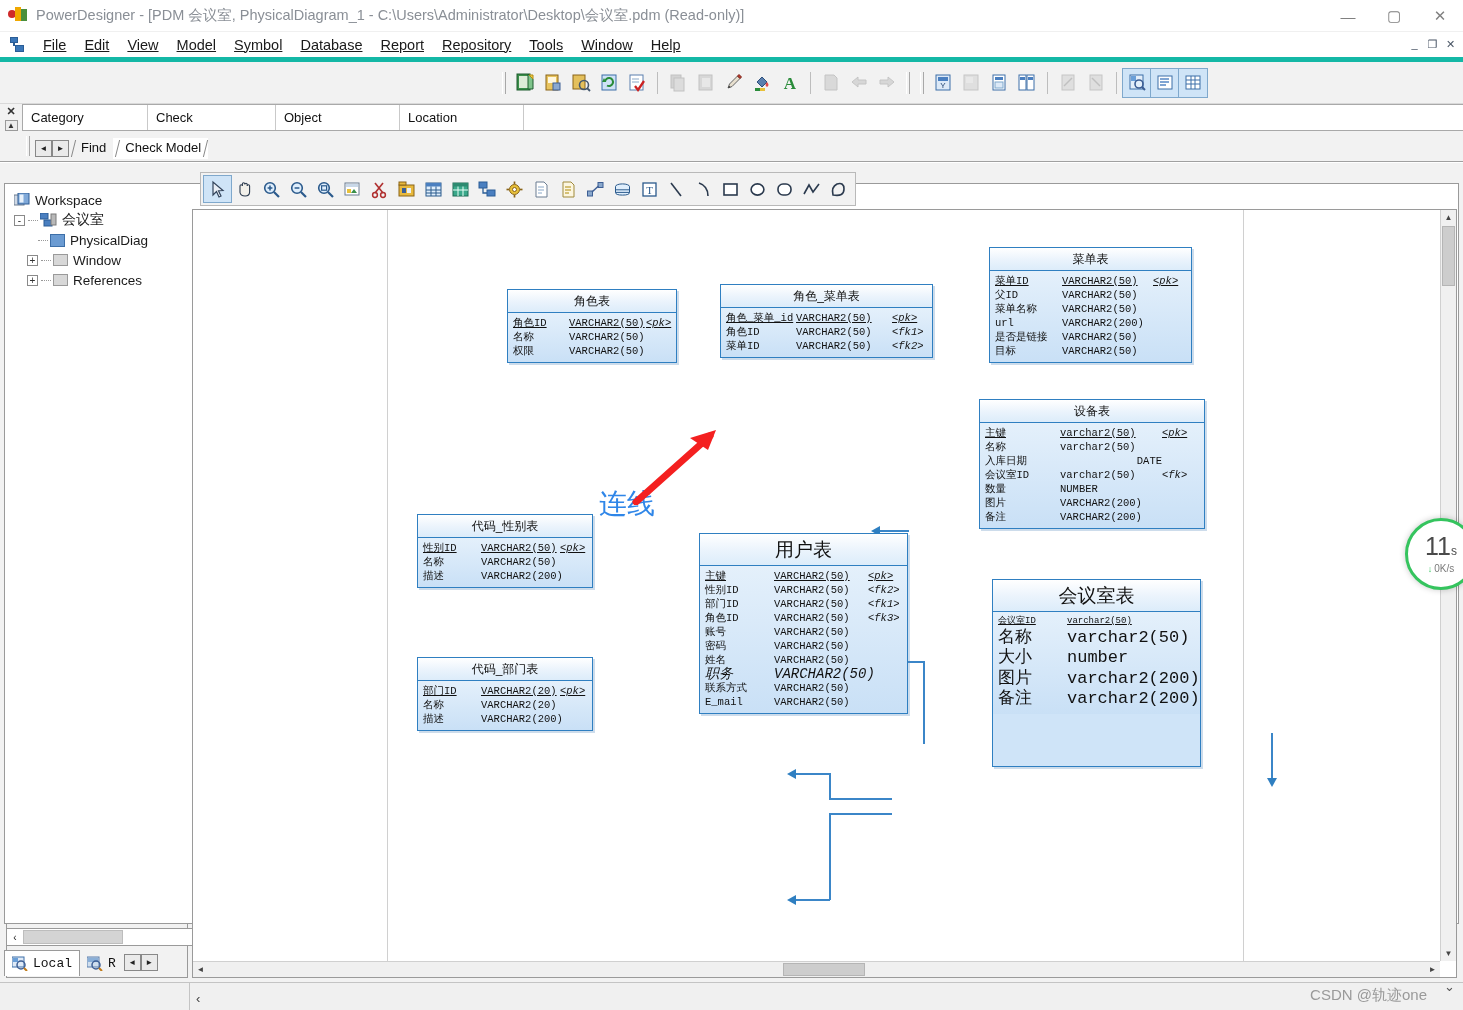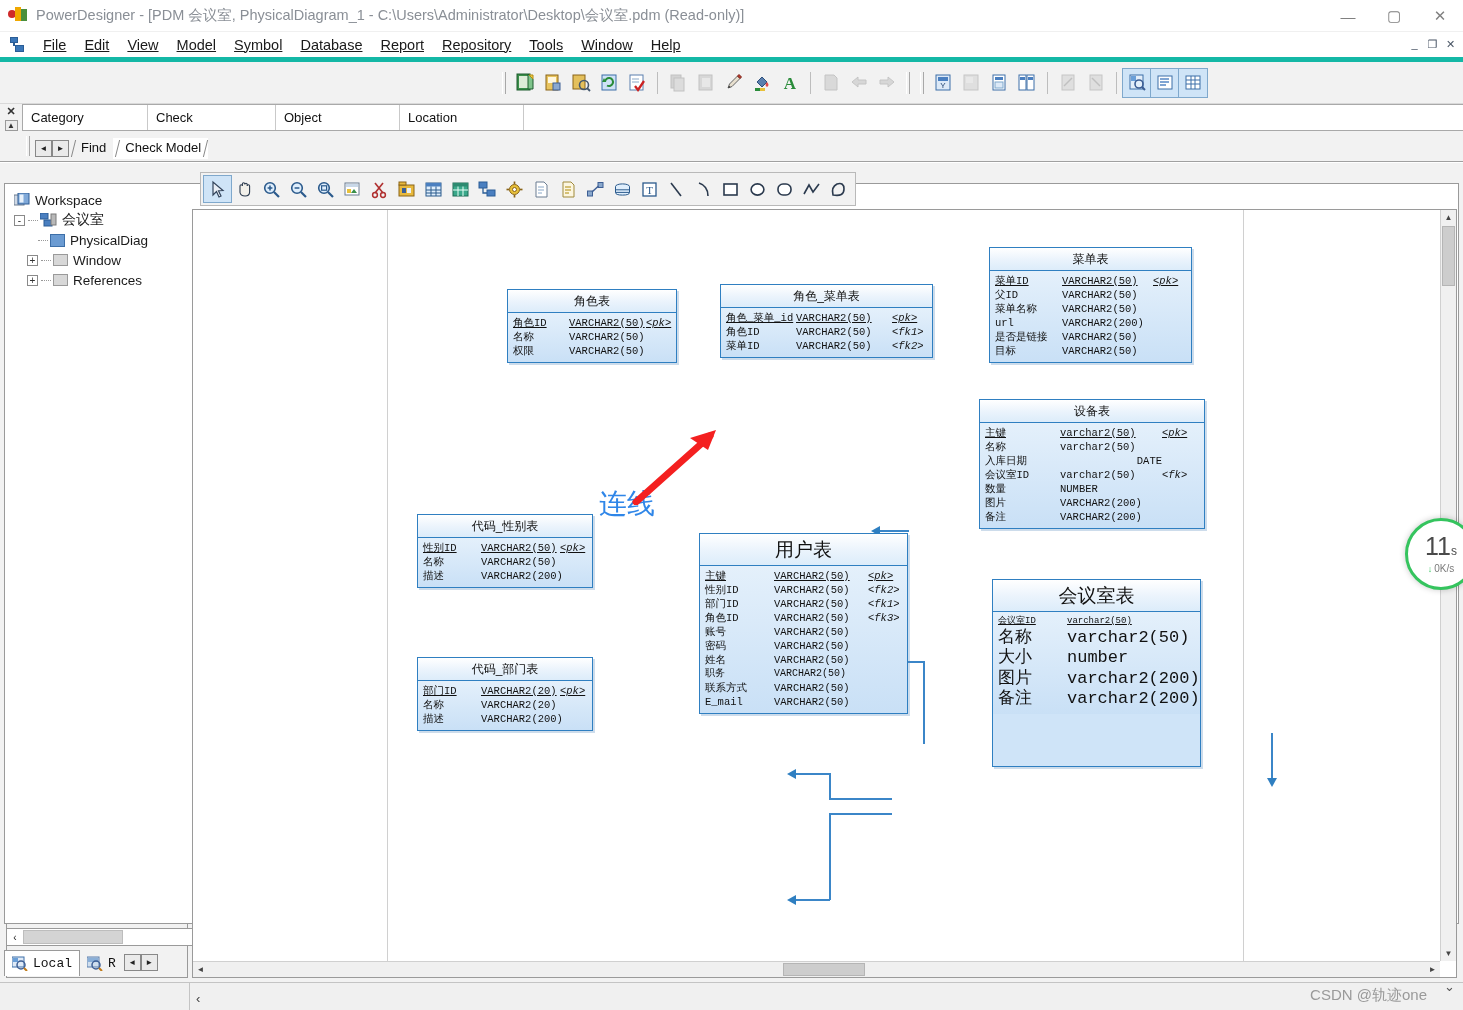--- a/index.html
+++ b/index.html
@@ -699,21 +699,21 @@
               <div class="row" style="font-size: 10.5px; line-height: 14px;">
                 <span class="c1" style="width: 69px;">密码</span>
                 <span class="c2" style="width: 94px;">VARCHAR2(50)</span>
                 <span class="c3"></span>
               </div>
               <div class="row" style="font-size: 10.5px; line-height: 14px;">
                 <span class="c1" style="width: 69px;">姓名</span>
                 <span class="c2" style="width: 94px;">VARCHAR2(50)</span>
                 <span class="c3"></span>
               </div>
-              <div class="row" style="font-size: 10px; line-height: 14px;">
+              <div class="row" style="font-size: 14px; line-height: 14px; font-style: italic;">
                 <span class="c1" style="width: 69px;">职务</span>
                 <span class="c2" style="width: 94px;">VARCHAR2(50)</span>
                 <span class="c3"></span>
               </div>
               <div class="row" style="font-size: 10.5px; line-height: 14px;">
                 <span class="c1" style="width: 69px;">联系方式</span>
                 <span class="c2" style="width: 94px;">VARCHAR2(50)</span>
                 <span class="c3"></span>
               </div>
               <div class="row" style="font-size: 10.5px; line-height: 14px;">

